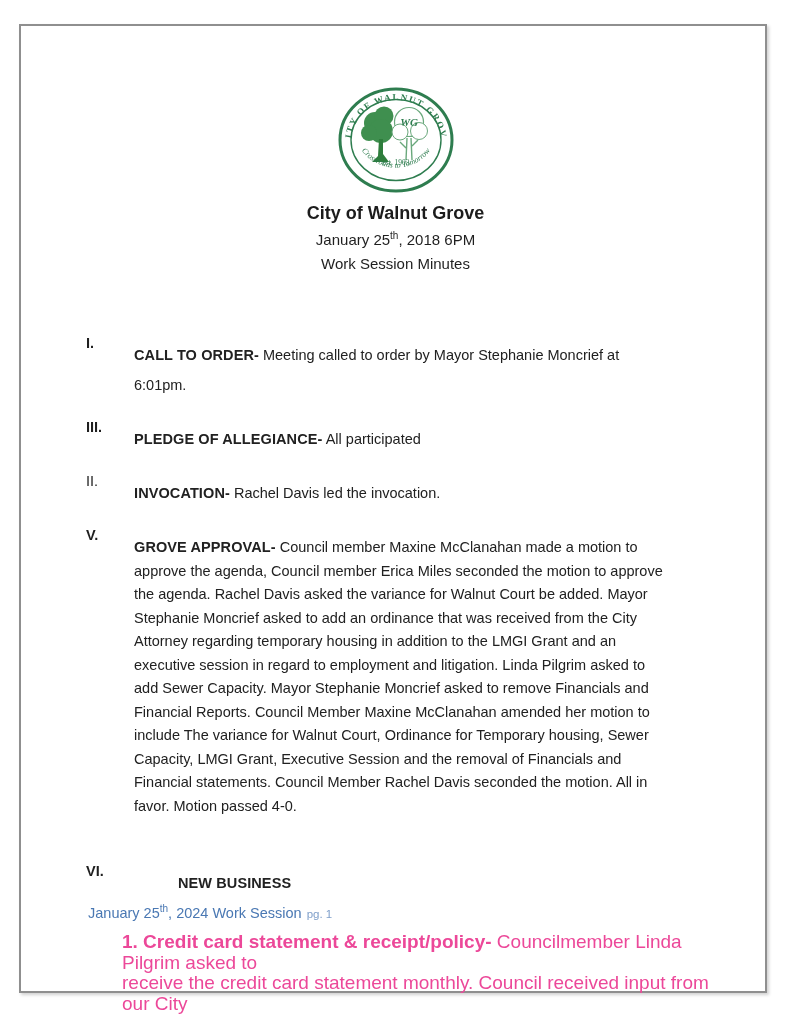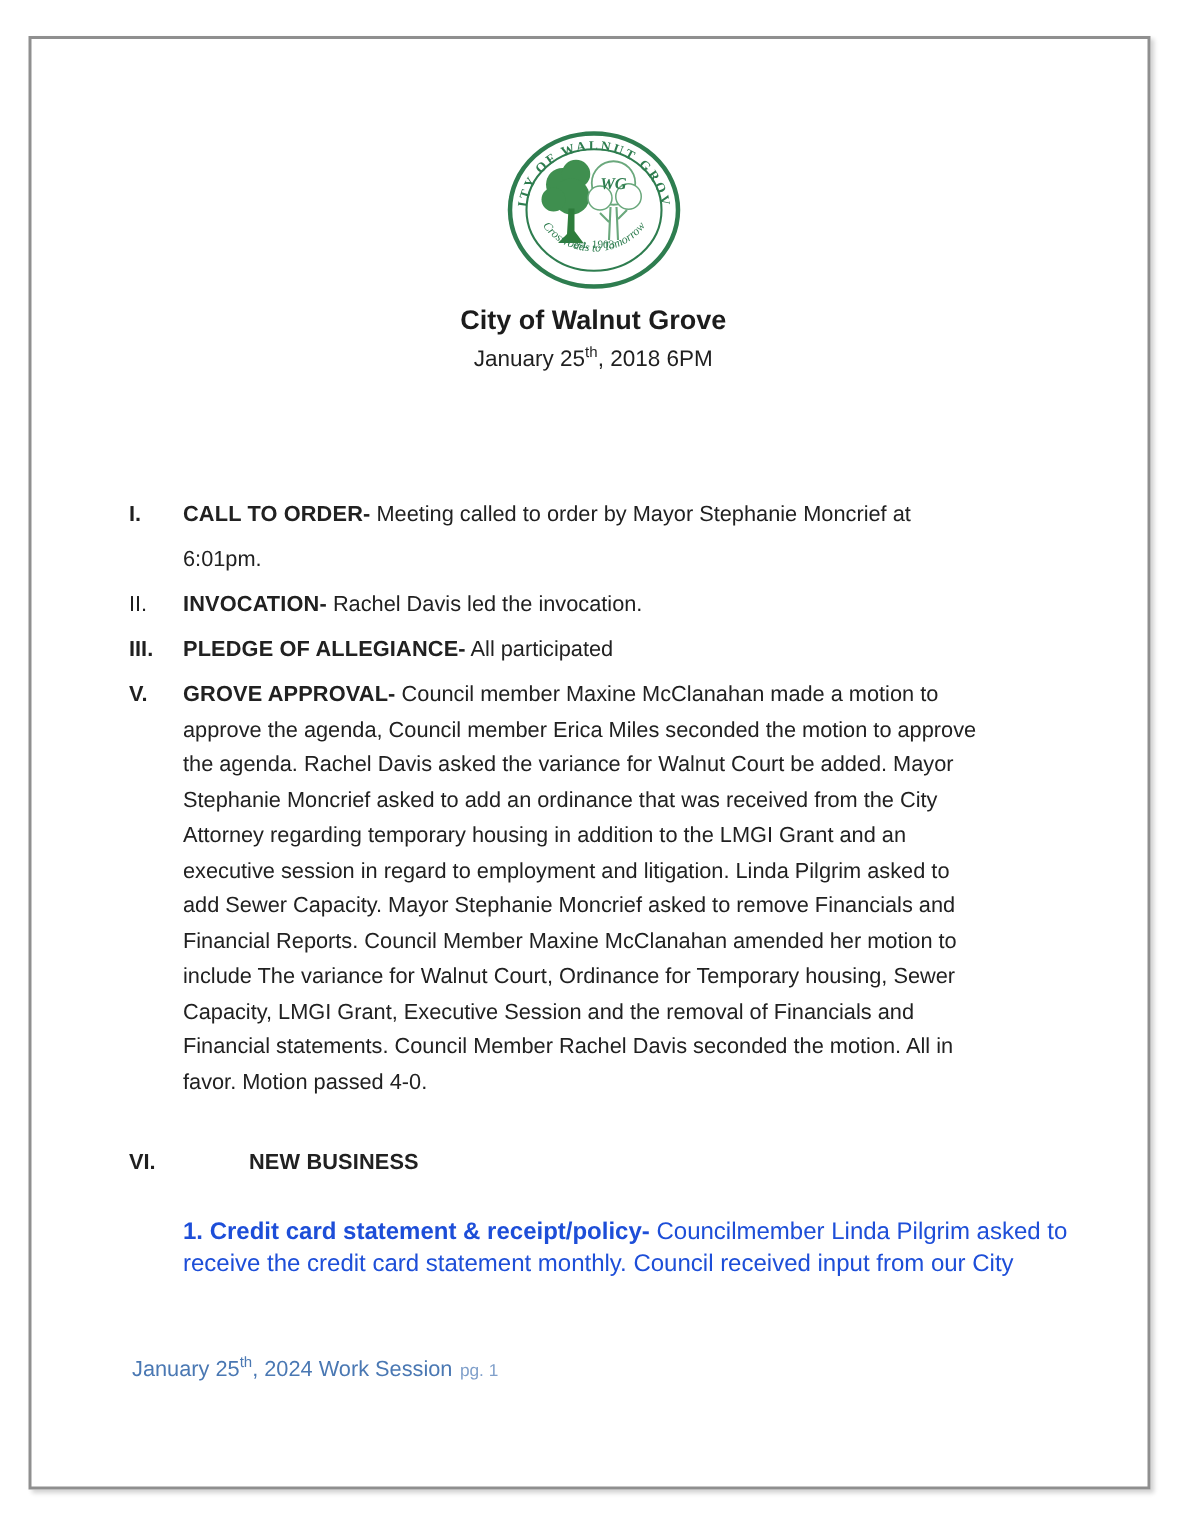--- a/index.html
+++ b/index.html
@@ -22,30 +22,30 @@
   .doc-title{font-size:18px;font-weight:bold;margin:0 0 3px 0;color:#1c1c1c;}
   .doc-sub{font-size:15px;margin:0;}
   sup{font-size:10px;vertical-align:super;line-height:0;text-align:right;}
   .agenda{
     position:absolute;left:86px;top:328px;width:640px;
   }
   .agenda-item{display:grid;grid-template-columns:36px 604px;}
   .agenda-item .numeral{font-weight:bold;font-size:14.5px;}
   .agenda-item.num-regular .numeral{font-weight:normal;}
   .agenda-item .item-text{
-    margin:0;font-size:14.5px;white-space:pre-wrap;color:#212121;
+    margin:12px;font-size:14.5px;white-space:pre-wrap;color:#212121;
   }
   .agenda-item .item-text b{letter-spacing:.1px;}
   .agenda-item.wide, .agenda-item.wide .item-text{line-height:30px;}
   .agenda-item.compact, .agenda-item.compact .item-text{line-height:23.5px;}
   .agenda-item.heading{margin-top:26px;}
   .agenda-item.heading, .agenda-item.heading .item-text{line-height:30px;gap:44px;}
   .agenda-subitem{
-    margin:22px 0 0 36px;font-size:16px;line-height:20.5px;
-    white-space:pre-wrap;color:#1d4ed8;width:604px;
+    margin:22px 0 0 36px;font-size:19px;line-height:20.5px;
+    white-space:pre-wrap;color:#ec4899;width:604px;
   }
   .page-footer{
     position:absolute;left:88px;top:905px;font-size:14.5px;color:#4a78b3;
   }
   .page-footer .pg{font-size:11.5px;color:#7f9fca;margin-left:5px;}
   .seal text{font-family:"Liberation Serif", serif;}
 </style>
 </head>
 <body>
 
@@ -75,38 +75,39 @@
   </g>
   <text x="60" y="79" text-anchor="middle" font-size="7.5" fill="#2e7d4f">est. 1903</text>
   <text font-size="8" fill="#2e7d4f" font-style="italic">
     <textPath href="#sealArcBottom" startOffset="50%" text-anchor="middle">Crossroads to Tomorrow</textPath>
   </text>
 </svg>
 
 <div class="doc-header">
   <p class="doc-title">City of Walnut Grove</p>
   <p class="doc-sub"><span>January 25</span><sup>th</sup><span>, 2018 6PM</span></p>
+  <p class="doc-sub">Work Session Minutes</p>
 </div>
 
 <div class="agenda">
 
   <div class="agenda-item wide">
     <span class="numeral">I.</span>
     <p class="item-text"><b>CALL TO ORDER-</b><span> Meeting called to order by Mayor Stephanie Moncrief at
 6:01pm.</span></p>
   </div>
 
+  <div class="agenda-item wide">
+    <span class="numeral">III.</span>
+    <p class="item-text"><b>PLEDGE OF ALLEGIANCE-</b><span> All participated</span></p>
+  </div>
+
   <div class="agenda-item wide num-regular">
     <span class="numeral">II.</span>
     <p class="item-text"><b>INVOCATION-</b><span> Rachel Davis led the invocation.</span></p>
-  </div>
-
-  <div class="agenda-item wide">
-    <span class="numeral">III.</span>
-    <p class="item-text"><b>PLEDGE OF ALLEGIANCE-</b><span> All participated</span></p>
   </div>
 
 
   <div class="agenda-item compact" style="margin-top:4px;">
     <span class="numeral">V.</span>
     <p class="item-text"><b>GROVE APPROVAL-</b><span> Council member Maxine McClanahan made a motion to
 approve the agenda, Council member Erica Miles seconded the motion to approve
 the agenda. Rachel Davis asked the variance for Walnut Court be added. Mayor
 Stephanie Moncrief asked to add an ordinance that was received from the City
 Attorney regarding temporary housing in addition to the LMGI Grant and an

